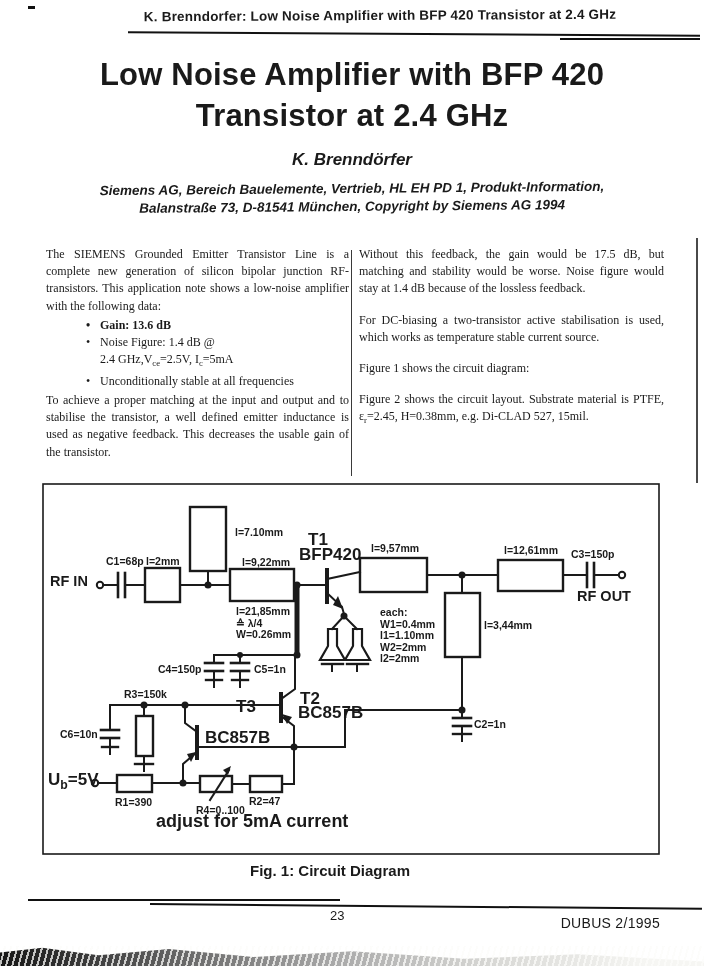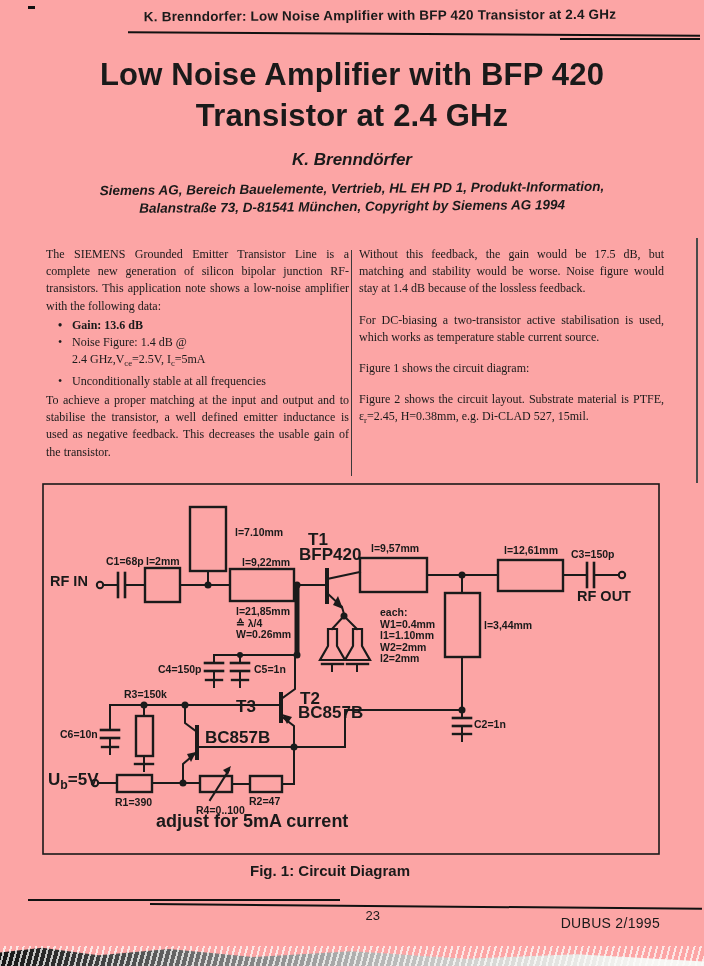--- a/index.html
+++ b/index.html
@@ -1,16 +1,16 @@
 <!DOCTYPE html>
 <html><head>
 <meta charset="utf-8">
 <style>
   html,body{margin:0;padding:0;background:#888;}
-  .page{position:relative;width:704px;height:966px;background:#fca5a5;overflow:hidden;
+  .page{position:relative;width:704px;height:966px;background:#ffffff;overflow:hidden;
         font-family:"Liberation Sans",sans-serif;color:#1a1a1a;}
   .abs{position:absolute;}
   
   .running-head{top:8px;left:100px;width:560px;text-align:center;font-size:13.5px;
     font-weight:700;letter-spacing:.2px;transform:rotate(-.3deg);}
   .head-rule{top:33px;left:128px;width:572px;height:2.4px;background:#111;transform:rotate(.35deg);}
   .head-rule2{top:38px;left:560px;width:140px;height:1.6px;background:#111;}
   .speck{top:6px;left:28px;width:7px;height:3px;background:#111;}
   
   .article-title{top:54px;left:0;width:704px;text-align:center;font-size:31px;line-height:41px;
@@ -19,38 +19,38 @@
   .affiliation{top:180px;left:0;width:704px;text-align:center;font-size:13.5px;line-height:18px;
     font-weight:700;font-style:italic;transform:rotate(-.5deg);}
   
   .col{top:246px;width:303px;text-align:justify;font-family:"Liberation Serif",serif;
     font-size:12px;line-height:17.2px;}
   .col-left{left:46px;}
   .col-right{left:359px;width:305px;}
   .col p{margin:0 0 14px 0;}
   .col-left p{margin:0;}
   .col-left ul{margin:2px 0 2px 0;padding:0 0 0 26px;list-style:none;}
-  .col-left li{position:relative;}
+  .col-left li{position:relative;margin-left:28px;}
   .col-left li::before{content:"\2022";position:absolute;left:-14px;top:0;}
   .b-bold{font-weight:700;}
   sub{font-size:.72em;}
   .col-rule{left:351px;top:250px;width:1px;height:226px;background:#3a3a3a;}
   .margin-rule-right{left:696px;top:238px;width:1.5px;height:245px;background:#4a4a4a;}
   
   .figure{left:42px;top:483px;width:618px;height:373px;}
   .figure svg{position:absolute;left:0;top:0;}
   .fig-label{position:absolute;font-weight:700;font-size:10.5px;line-height:11.5px;white-space:nowrap;}
   .fl-big{font-size:14.5px;}
   .fl-med{font-size:17px;}
   .fl-adj{font-size:18px;}
   .fig-caption{left:0;top:862px;width:660px;text-align:center;font-size:15px;font-weight:700;}
   
   .foot-ruleA{left:28px;top:899px;width:312px;height:2.2px;background:#111;}
   .foot-ruleB{left:150px;top:903px;width:552px;height:1.8px;background:#111;transform:rotate(.5deg);transform-origin:left top;}
-  .page-number{left:330px;top:908px;width:50px;text-align:right;font-size:13px;}
+  .page-number{left:330px;top:908px;width:50px;text-align:left;font-size:13px;}
   .journal{left:555px;top:915px;width:105px;text-align:right;font-size:14px;letter-spacing:.3px;}
   .artifact{left:0;top:946px;width:704px;height:22px;
     background:linear-gradient(90deg,#161616,#333 10%,#6e6e6e 28%,#aaa 48%,#d8d8d5 70%,#f6f6f3 92%);
     clip-path:polygon(0 30%,6% 8%,14% 42%,24% 14%,36% 50%,50% 24%,66% 58%,82% 38%,100% 70%,100% 100%,0 100%);}
   .artifact2{left:0;top:946px;width:704px;height:22px;
     background:repeating-linear-gradient(105deg,transparent 0 4px,rgba(252,252,250,.75) 4px 6px);}
 </style>
 </head>
 <body>
 

